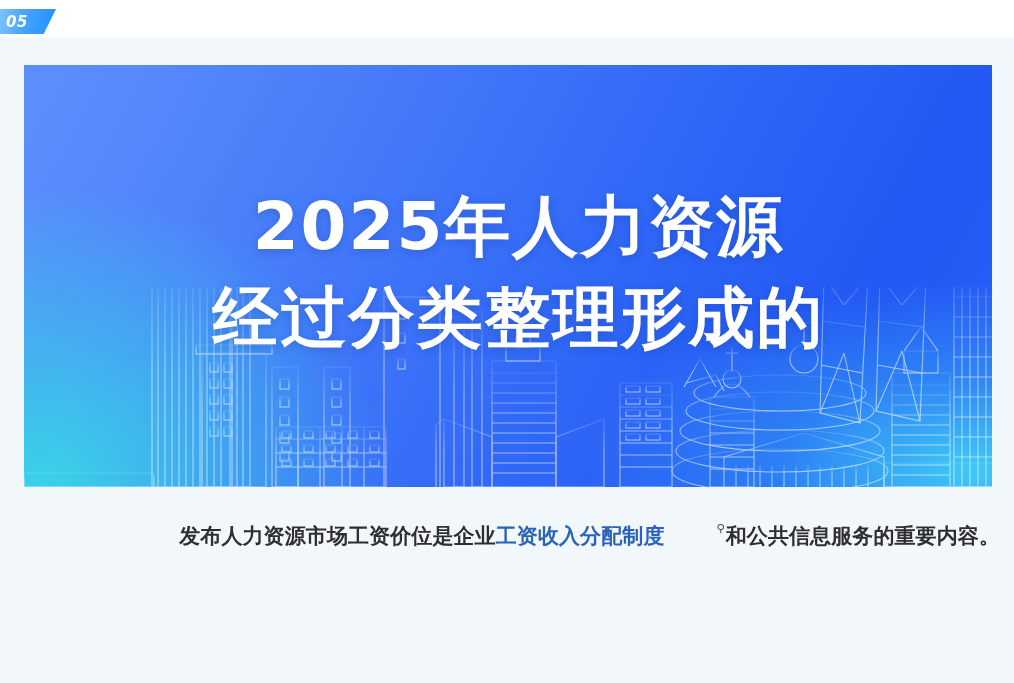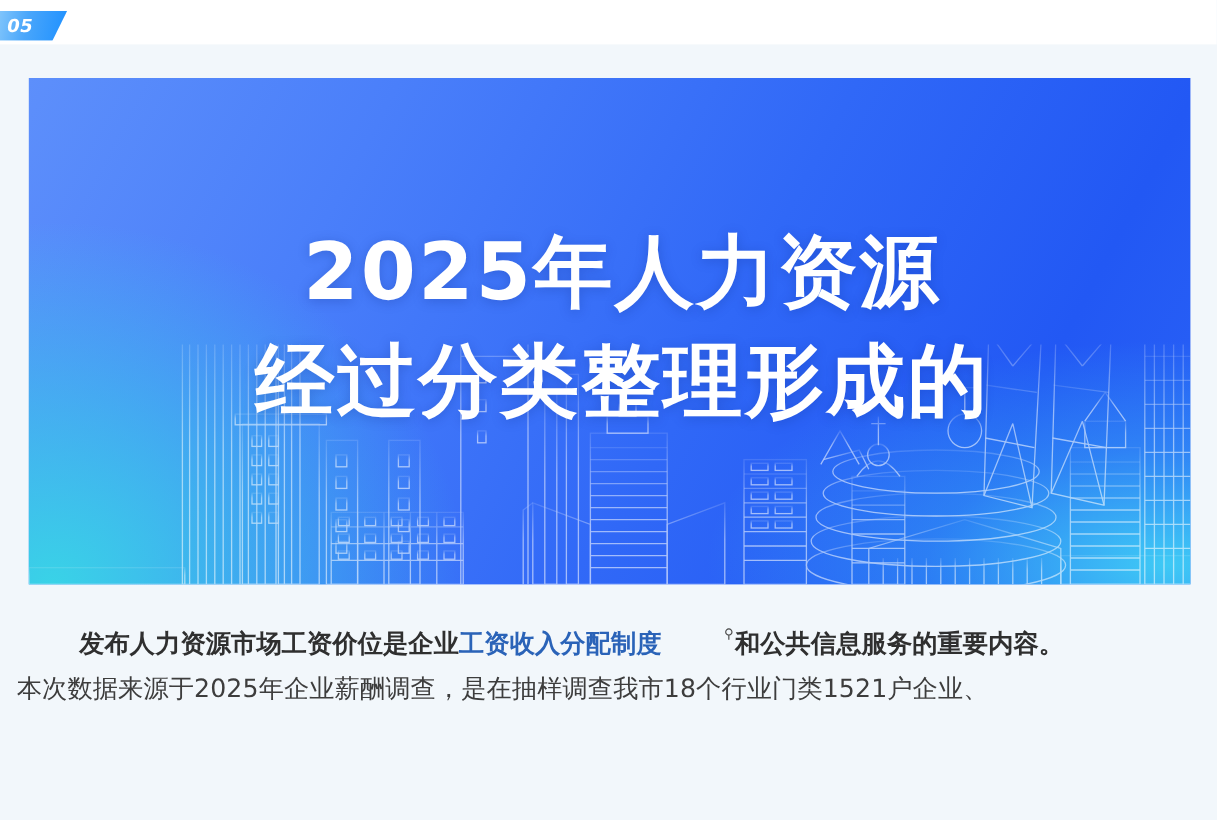--- a/index.html
+++ b/index.html
@@ -92,20 +92,21 @@
     line-height: 38px;
     color: #3b3b3b;
     font-family: "DejaVu Sans", "Liberation Sans", sans-serif;
   }
 
   .para-lead {
     font-weight: bold;
     color: #2f2f2f;
     text-indent: 52px;
     letter-spacing: 0.1px;
+    text-align: right;
   }
 
   .link-term {
     color: #2a63b8;
     font-weight: bold;
     text-decoration: none;
     cursor: pointer;
   }
 
   .search-sup {
@@ -296,16 +297,15 @@
   <div class="banner-title">
     <span class="tline">2025年人力资源</span>
     <span class="tline">经过分类整理形成的</span>
   </div>
 </div>
 
 <div class="article">
 
   <p class="para-lead"><span>发布人力资源市场工资价位是企业</span><a class="link-term" href="#">工资收入分配制度</a><span class="search-sup">⚲</span><span>和公共信息服务的重要内容。</span></p>
 
-  <p class="para-body">本次数据来源于2025年企业薪酬调查，是在抽样调查我市18个行业门类1521户企业、</p>
 
 
 </div>
 
 </body></html>

